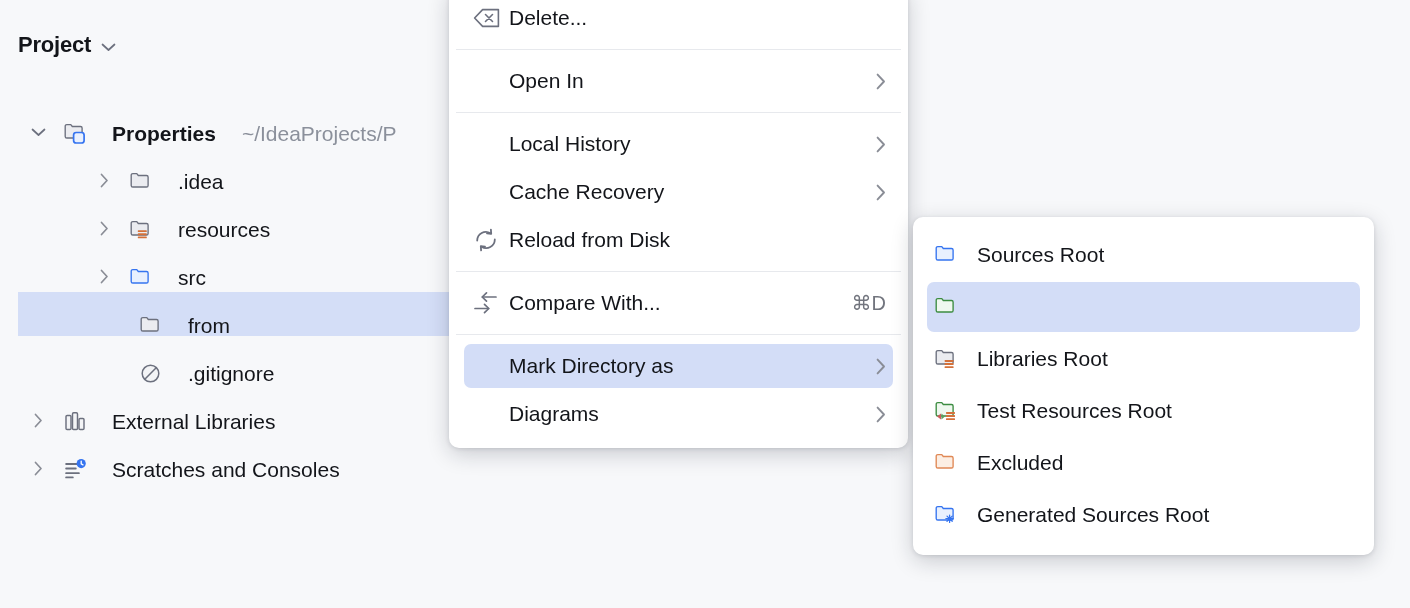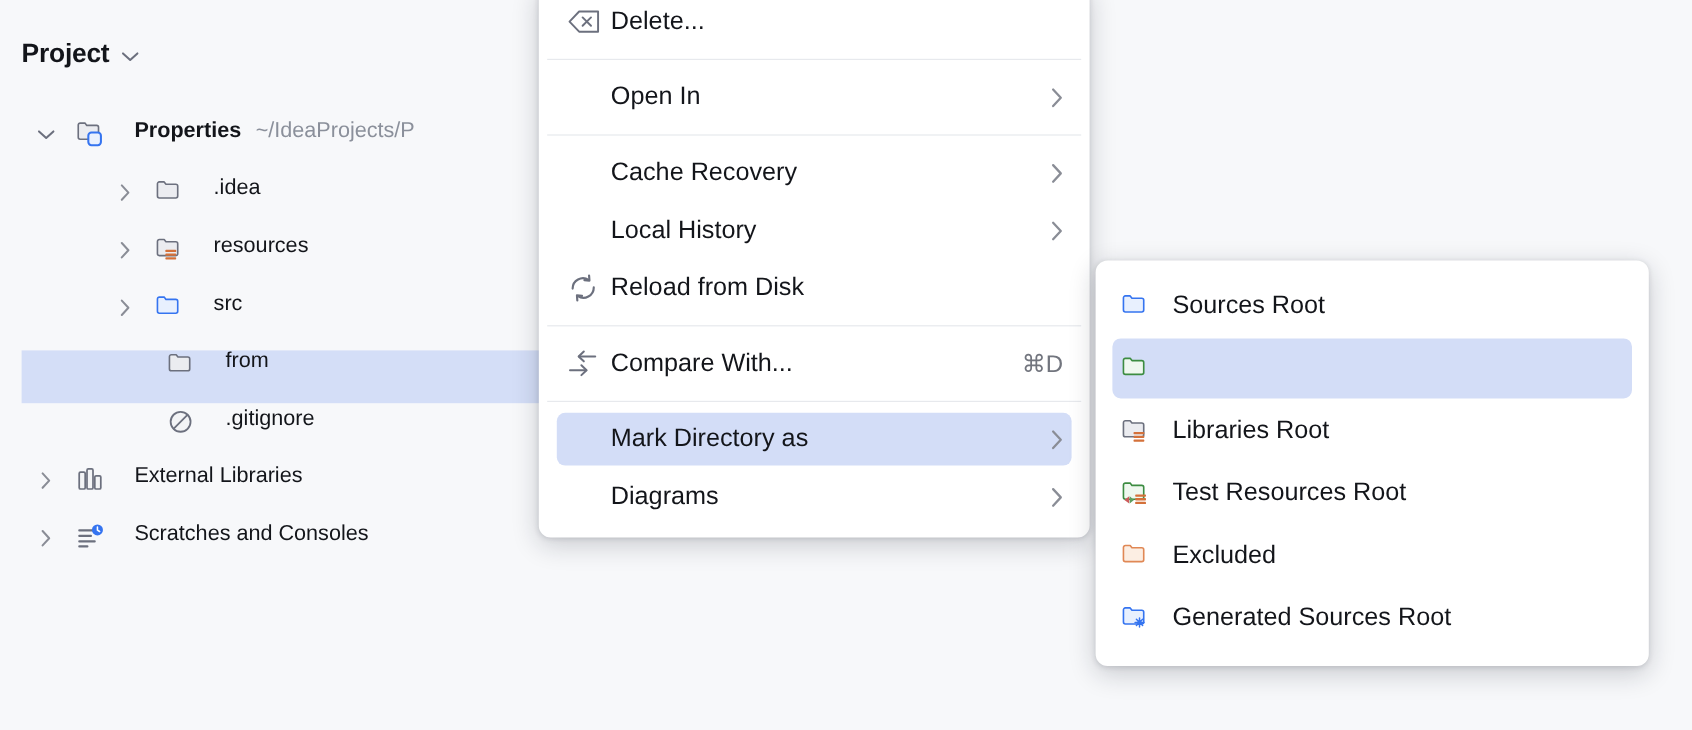--- a/index.html
+++ b/index.html
@@ -22,33 +22,33 @@
     display: flex; align-items: center; gap: 10px;
   }
   #project-header .title {
     font-size: 22px; font-weight: bold; color: #13151A; letter-spacing: -0.2px;
   }
   .chev-down { width: 15px; height: 9px; display: inline-block; position: relative; top: 2px;}
   .chev-down svg { display: block; }
 
   #tree { position: absolute; left: 0; top: 98px; width: 460px; }
   .tree-row {
-    position: relative; height: 48px; display: flex; align-items: flex-start;
-    font-size: 18px; color: #13151A; white-space: nowrap; gap: 12px;
+    position: relative; height: 48px; display: flex; align-items: flex-end;
+    font-size: 21px; color: #13151A; white-space: nowrap; gap: 12px;
   }
   .tree-row.selected::before {
     content: ""; position: absolute; left: 18px; right: -40px; top: 2px; bottom: 2px;
     background: #D4DEF7; border-radius: 0;
   }
   .tree-row > * { position: relative; z-index: 2; }
   .arrow-slot { width: 28px; height: 28px; display: flex; align-items: center; justify-content: center; flex: 0 0 28px; }
   .icon-slot { width: 30px; height: 26px; display: flex; align-items: center; justify-content: flex-start; flex: 0 0 30px; }
   .node-label { margin-left: 6px; }
   .node-label.bold { font-weight: bold; }
-  .node-path { color: #8B909B; font-weight: normal; }
+  .node-path { margin-left: 14px; color: #8B909B; font-weight: normal; }
 
   
   .lvl0 { padding-left: 24px; }
   .lvl1 { padding-left: 90px; }
   .lvl2 { padding-left: 100px; }
 
   
   #context-menu {
     position: absolute; left: 449px; top: -14px; width: 459px;
     background: #FFFFFF;
@@ -237,30 +237,30 @@
       <span class="mi-label">Open In</span>
       <span class="mi-arrow">
         <svg width="10" height="17" viewBox="0 0 10 17">
           <path d="M1.6 1.6 L8 8.5 L1.6 15.4" fill="none" stroke="#8A8D96" stroke-width="1.9" stroke-linecap="round" stroke-linejoin="round"></path>
         </svg>
       </span>
     </div>
     <div class="mi-sep"></div>
     <div class="mi">
       <span class="mi-icon empty"></span>
+      <span class="mi-label">Local History</span>
+      <span class="mi-arrow">
+        <svg width="10" height="17" viewBox="0 0 10 17">
+          <path d="M1.6 1.6 L8 8.5 L1.6 15.4" fill="none" stroke="#8A8D96" stroke-width="1.9" stroke-linecap="round" stroke-linejoin="round"></path>
+        </svg>
+      </span>
+    </div>
+    <div class="mi">
+      <span class="mi-icon empty"></span>
       <span class="mi-label">Cache Recovery</span>
-      <span class="mi-arrow">
-        <svg width="10" height="17" viewBox="0 0 10 17">
-          <path d="M1.6 1.6 L8 8.5 L1.6 15.4" fill="none" stroke="#8A8D96" stroke-width="1.9" stroke-linecap="round" stroke-linejoin="round"></path>
-        </svg>
-      </span>
-    </div>
-    <div class="mi">
-      <span class="mi-icon empty"></span>
-      <span class="mi-label">Local History</span>
       <span class="mi-arrow">
         <svg width="10" height="17" viewBox="0 0 10 17">
           <path d="M1.6 1.6 L8 8.5 L1.6 15.4" fill="none" stroke="#8A8D96" stroke-width="1.9" stroke-linecap="round" stroke-linejoin="round"></path>
         </svg>
       </span>
     </div>
     <div class="mi">
       <span class="mi-icon">
         <svg width="26" height="24" viewBox="0 0 26 24">
           <path d="M4.2 12.5 a8.6 8.6 0 0 1 13.3 -7.2" fill="none" stroke="#6C707E" stroke-width="1.8" stroke-linecap="round"></path>

